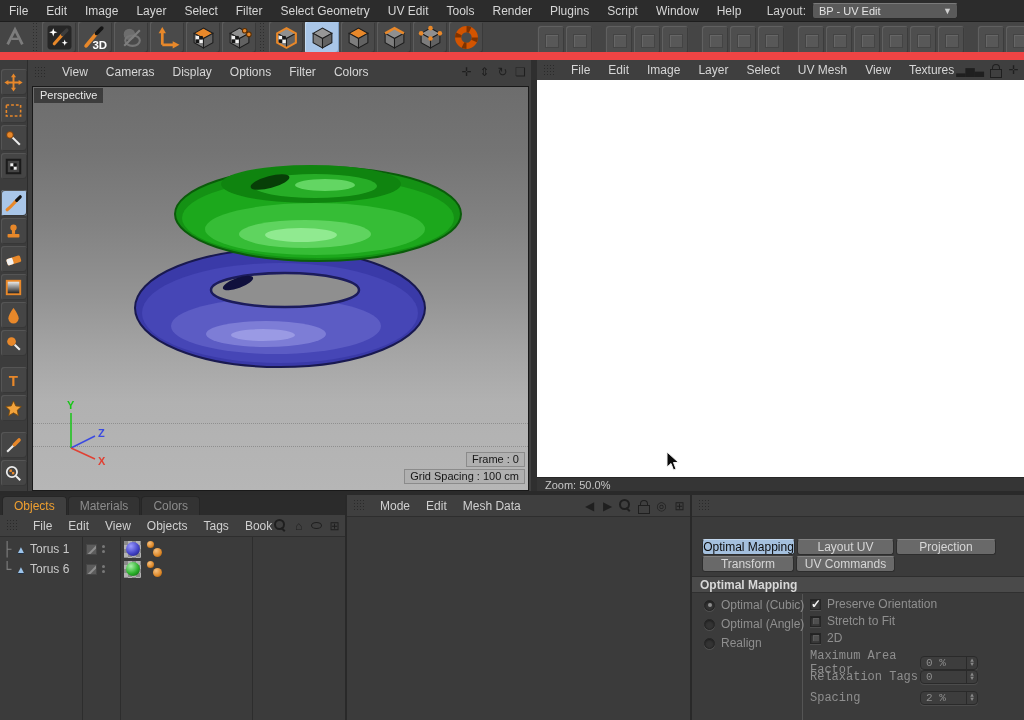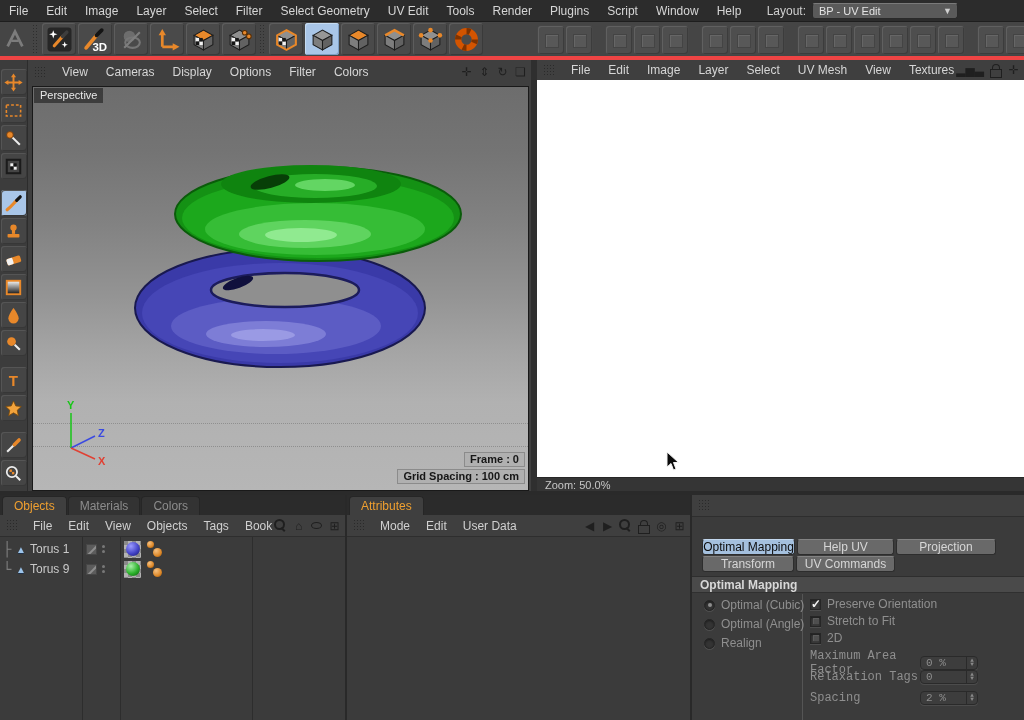--- a/index.html
+++ b/index.html
@@ -14,21 +14,21 @@
     background:#2c2c2c; border-bottom:1px solid #1e1e1e; display:flex; align-items:center; }
   .menu-item { padding:0 9px; line-height:22px; color:#d6d6d6; cursor:default; white-space:nowrap; }
   #layout-box { position:absolute; right:66px; top:0; height:22px; display:flex; align-items:center; gap:6px; }
   #layout-label { color:#cfcfcf; }
   #layout-select { width:146px; height:16px; background:#5a5a5a; border:1px solid #2a2a2a;
     border-top-color:#7a7a7a; border-radius:3px; display:flex; align-items:center;
     padding:0 6px; color:#e4e4e4; font-size:11px; position:relative; }
   #layout-select .caret { position:absolute; right:5px; top:2px; font-size:9px; color:#d0d0d0; }
   
   #toolbar { position:absolute; left:0; top:22px; width:1024px; height:38px;
-    background:#454545; border-bottom:4px solid #ef4444; display:flex; align-items:center; overflow:hidden; }
+    background:#454545; border-bottom:8px solid #ef4444; display:flex; align-items:center; overflow:hidden; }
   #logo { width:30px; height:34px; display:flex; align-items:center; justify-content:center; opacity:.8; }
   #logo svg { width:22px; height:22px; }
   .vsep { width:7px; height:30px; margin:0 2px;
     background-image:radial-gradient(#2e2e2e 1px, transparent 1px); background-size:3px 3px; }
   .tb-btn { width:34px; height:32px; border-radius:3px; background:#4a4a4a; margin:0 1px;
     box-shadow:inset 1px 1px 0 #5d5d5d, inset -1px -1px 0 #3a3a3a;
     display:inline-flex; align-items:center; justify-content:center; }
   .tb-btn svg { width:25px; height:25px; }
   .tb-btn.sel { background:#a9c6e8; box-shadow:inset 1px 1px 0 #c6dcf2, inset -1px -1px 0 #7d9ec4; }
   #tb-right { position:absolute; left:537px; top:3px; display:flex; gap:12px; }
@@ -55,21 +55,21 @@
   .hic { min-width:13px; height:14px; display:inline-flex; align-items:center; justify-content:center;
     font-size:12px; color:#1f1f1f; line-height:14px; }
   .hic .g { font-size:12px; }
   #vp-canvas { position:absolute; left:4px; top:26px; width:497px; height:405px;
     border:1px solid #191919;
     background:linear-gradient(180deg,#6d6d6d 0%,#747474 16%,#828282 34%,#949494 52%,#a5a5a5 66%,#b1b1b1 78%,#b6b6b6 100%); }
   .dotline { position:absolute; left:0; width:100%; border-top:1px dotted #8f8f8f; }
   #vp-label { position:absolute; left:1px; top:1px; background:rgba(56,56,56,.92); color:#e8e8e8;
     font-size:11px; padding:1px 6px 2px; }
   .vp-badge { position:absolute; right:3px; background:#b0b0b0; color:#161616; font-size:11px;
-    padding:0 5px 1px; border:1px solid #8b8b8b;font-weight:bold; }
+    padding:0 5px 1px; border:1px solid #8b8b8b; }
   #vp-scene { position:absolute; left:0; top:0; }
   
   #texture-panel { position:absolute; left:537px; top:60px; width:487px; height:435px; background:#3f3f3f; }
   #texture-panel .panel-header { height:20px; }
   #tex-canvas { position:absolute; left:0; top:20px; width:487px; height:397px; background:#ffffff; }
   #tex-status { position:absolute; left:0; top:417px; width:487px; height:15px; background:#353535;
     border-top:1px solid #272727; color:#c6c6c6; font-size:11px; display:flex; align-items:center; padding-left:8px; }
   #splitter-v { position:absolute; left:531px; top:60px; width:6px; height:435px; background:#2f2f2f; }
   #splitter-h { position:absolute; left:0; top:491px; width:1024px; height:4px; background:#2a2a2a; }
   
@@ -583,48 +583,45 @@
         <span class="tag-cell">
           <span class="tag-check">
               <span class="mat-sphere mat-blue"></span>
             </span>
           <span class="tag-uvw"></span>
         </span>
       </div>
       <div class="obj-row" style="top:22px">
         <span class="tree">└</span>
         <span class="obj-tri">▲</span>
-        <span class="obj-name">Torus 9</span>
+        <span class="obj-name">Torus 6</span>
         <span class="vis-cell">
           <span class="vis-sq"></span>
           <span class="vis-dots">
               <i></i>
               <i></i>
             </span>
         </span>
         <span class="tag-cell">
           <span class="tag-check">
               <span class="mat-sphere mat-green"></span>
             </span>
           <span class="tag-uvw"></span>
         </span>
       </div>
     </div>
   </div>
 
   <div class="bpanel" id="attributes-panel">
-    <div class="tabbar">
-        <span class="tab active">Attributes</span>
-      </div>
     <div class="menurow">
       <span class="grip"></span>
       <span style="display:flex">
           <span class="menu-item">Mode</span>
           <span class="menu-item">Edit</span>
-          <span class="menu-item">User Data</span>
+          <span class="menu-item">Mesh Data</span>
         </span>
       <span class="hdr-icons">
           <span class="hic">
             <span class="g">◀</span>
           </span>
           <span class="hic">
             <span class="g">▶</span>
           </span>
           <span class="hic">
             <span class="cssic icon-search-icon"></span>
@@ -641,21 +638,21 @@
         </span>
     </div>
   </div>
 
   <div class="bpanel" id="uv-panel">
     <div class="menurow">
       <span class="grip"></span>
     </div>
     <div id="uv-btnrow1">
         <span class="uvbtn sel" style="width: 93px;">Optimal Mapping</span>
-        <span class="uvbtn" style="width: 97px;">Help UV</span>
+        <span class="uvbtn" style="width: 97px;">Layout UV</span>
         <span class="uvbtn" style="width: 100px;">Projection</span>
       </div>
     <div id="uv-btnrow2">
         <span class="uvbtn" style="width: 92px;">Transform</span>
         <span class="uvbtn" style="width: 99px;">UV Commands</span>
       </div>
     <div id="uv-section">Optimal Mapping</div>
     <div id="uv-content">
       <div id="uv-vdiv"></div>
 

